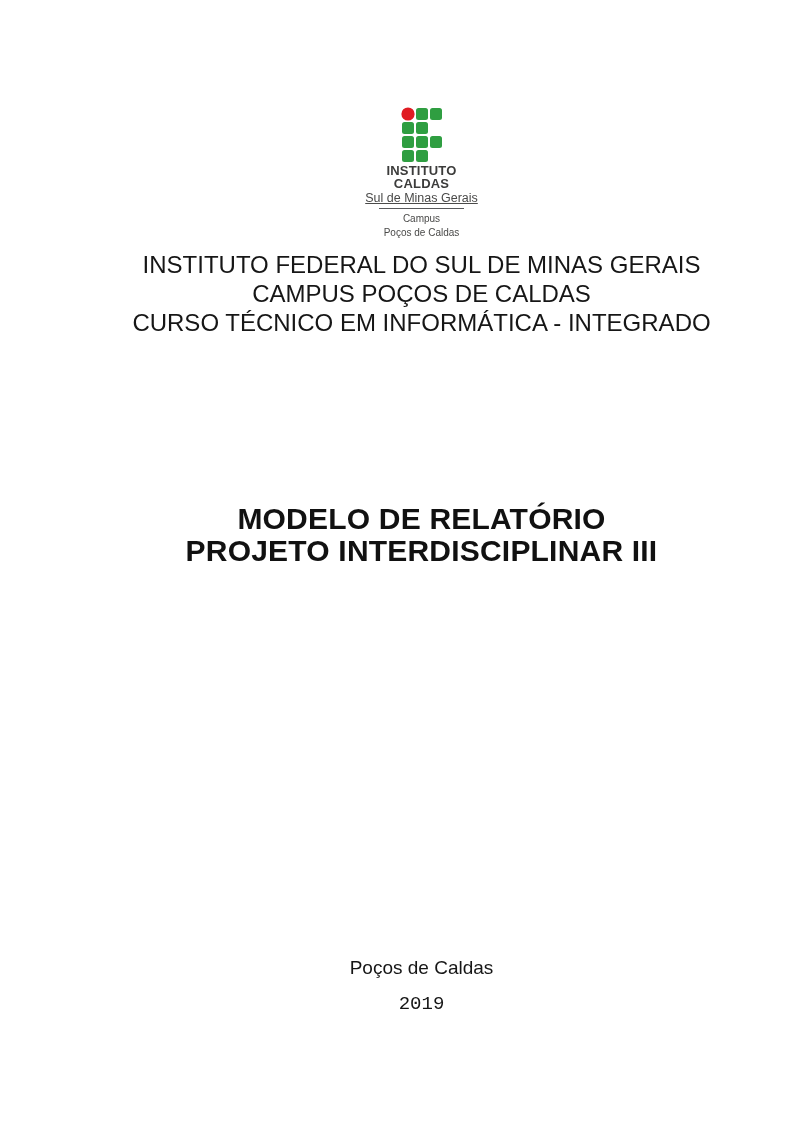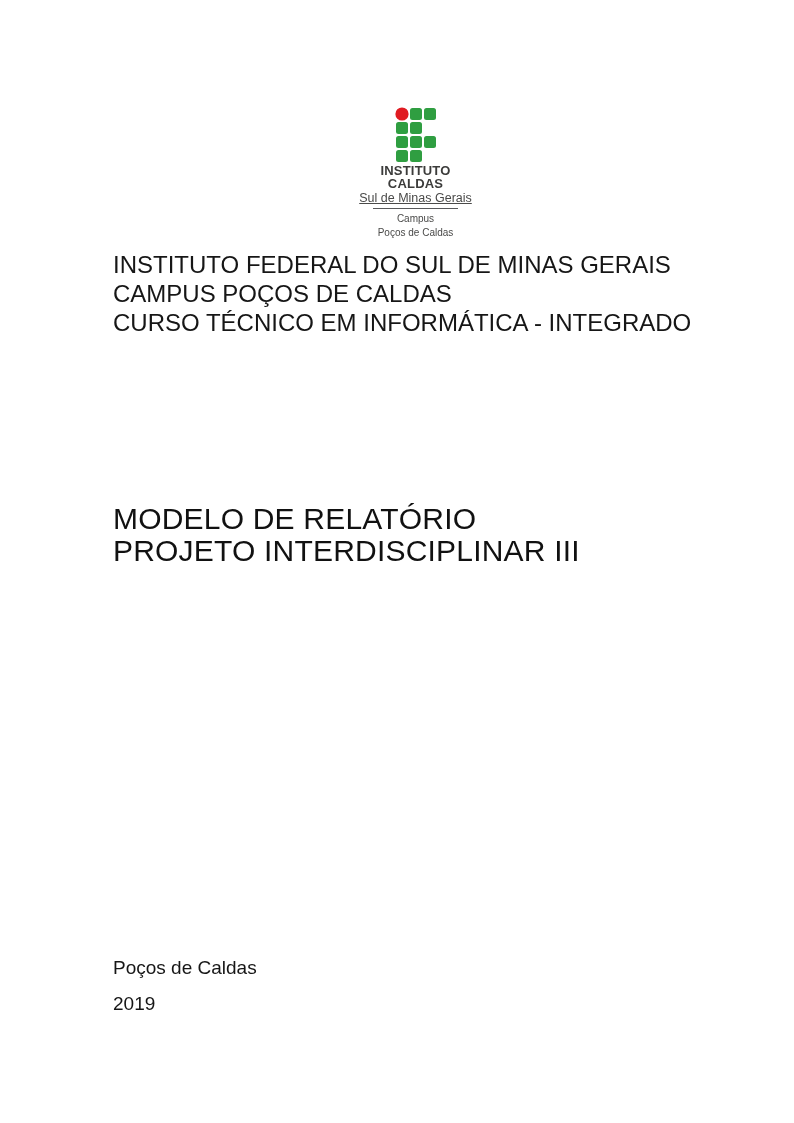--- a/index.html
+++ b/index.html
@@ -15,21 +15,21 @@
     margin: 0 auto;
   }
   
   .content {
     position: absolute;
     left: 113px;
     right: 76px;
     top: 0;
     bottom: 0;
   }
-  .block { position: absolute; left: 0; right: 0; }
+  .block { position: absolute; left: 12px; right: 0; text-align: center; }
 
   
   .logo-block { top: 108px; display: flex; flex-direction: column; align-items: center; }
   .logo-grid {
     display: grid;
     grid-template-columns: repeat(3, 12px);
     grid-auto-rows: 12px;
     gap: 2px;
     margin-bottom: 3px;
   }
@@ -63,31 +63,31 @@
   }
 
   
   .inst-heading { top: 250px; font-size: 24px; line-height: 29px; color: #161616; }
 
   
   .title-block {
     top: 503px;
     font-size: 30px;
     line-height: 32px;
-    font-weight: normal;
+    font-weight: bold;
     letter-spacing: 0.2px;
     color: #111111;
   }
 
   
   .authors-block { top: 727px; font-size: 19px; line-height: 28.5px; color: #161616; }
 
   
   .footer-block { top: 955px; font-size: 19px; line-height: 26px; color: #161616; }
-  .footer-year { margin-top: 10px; }
+  .footer-year { margin-top: 10px; font-family: Liberation Mono, monospace; }
 </style>
 </head>
 <body>
 
 <div class="page">
   <div class="content">
 
     <div class="block logo-block">
       <div class="logo-grid">
           <div class="logo-cell dot" style="background: rgb(224, 27, 34);"></div>

